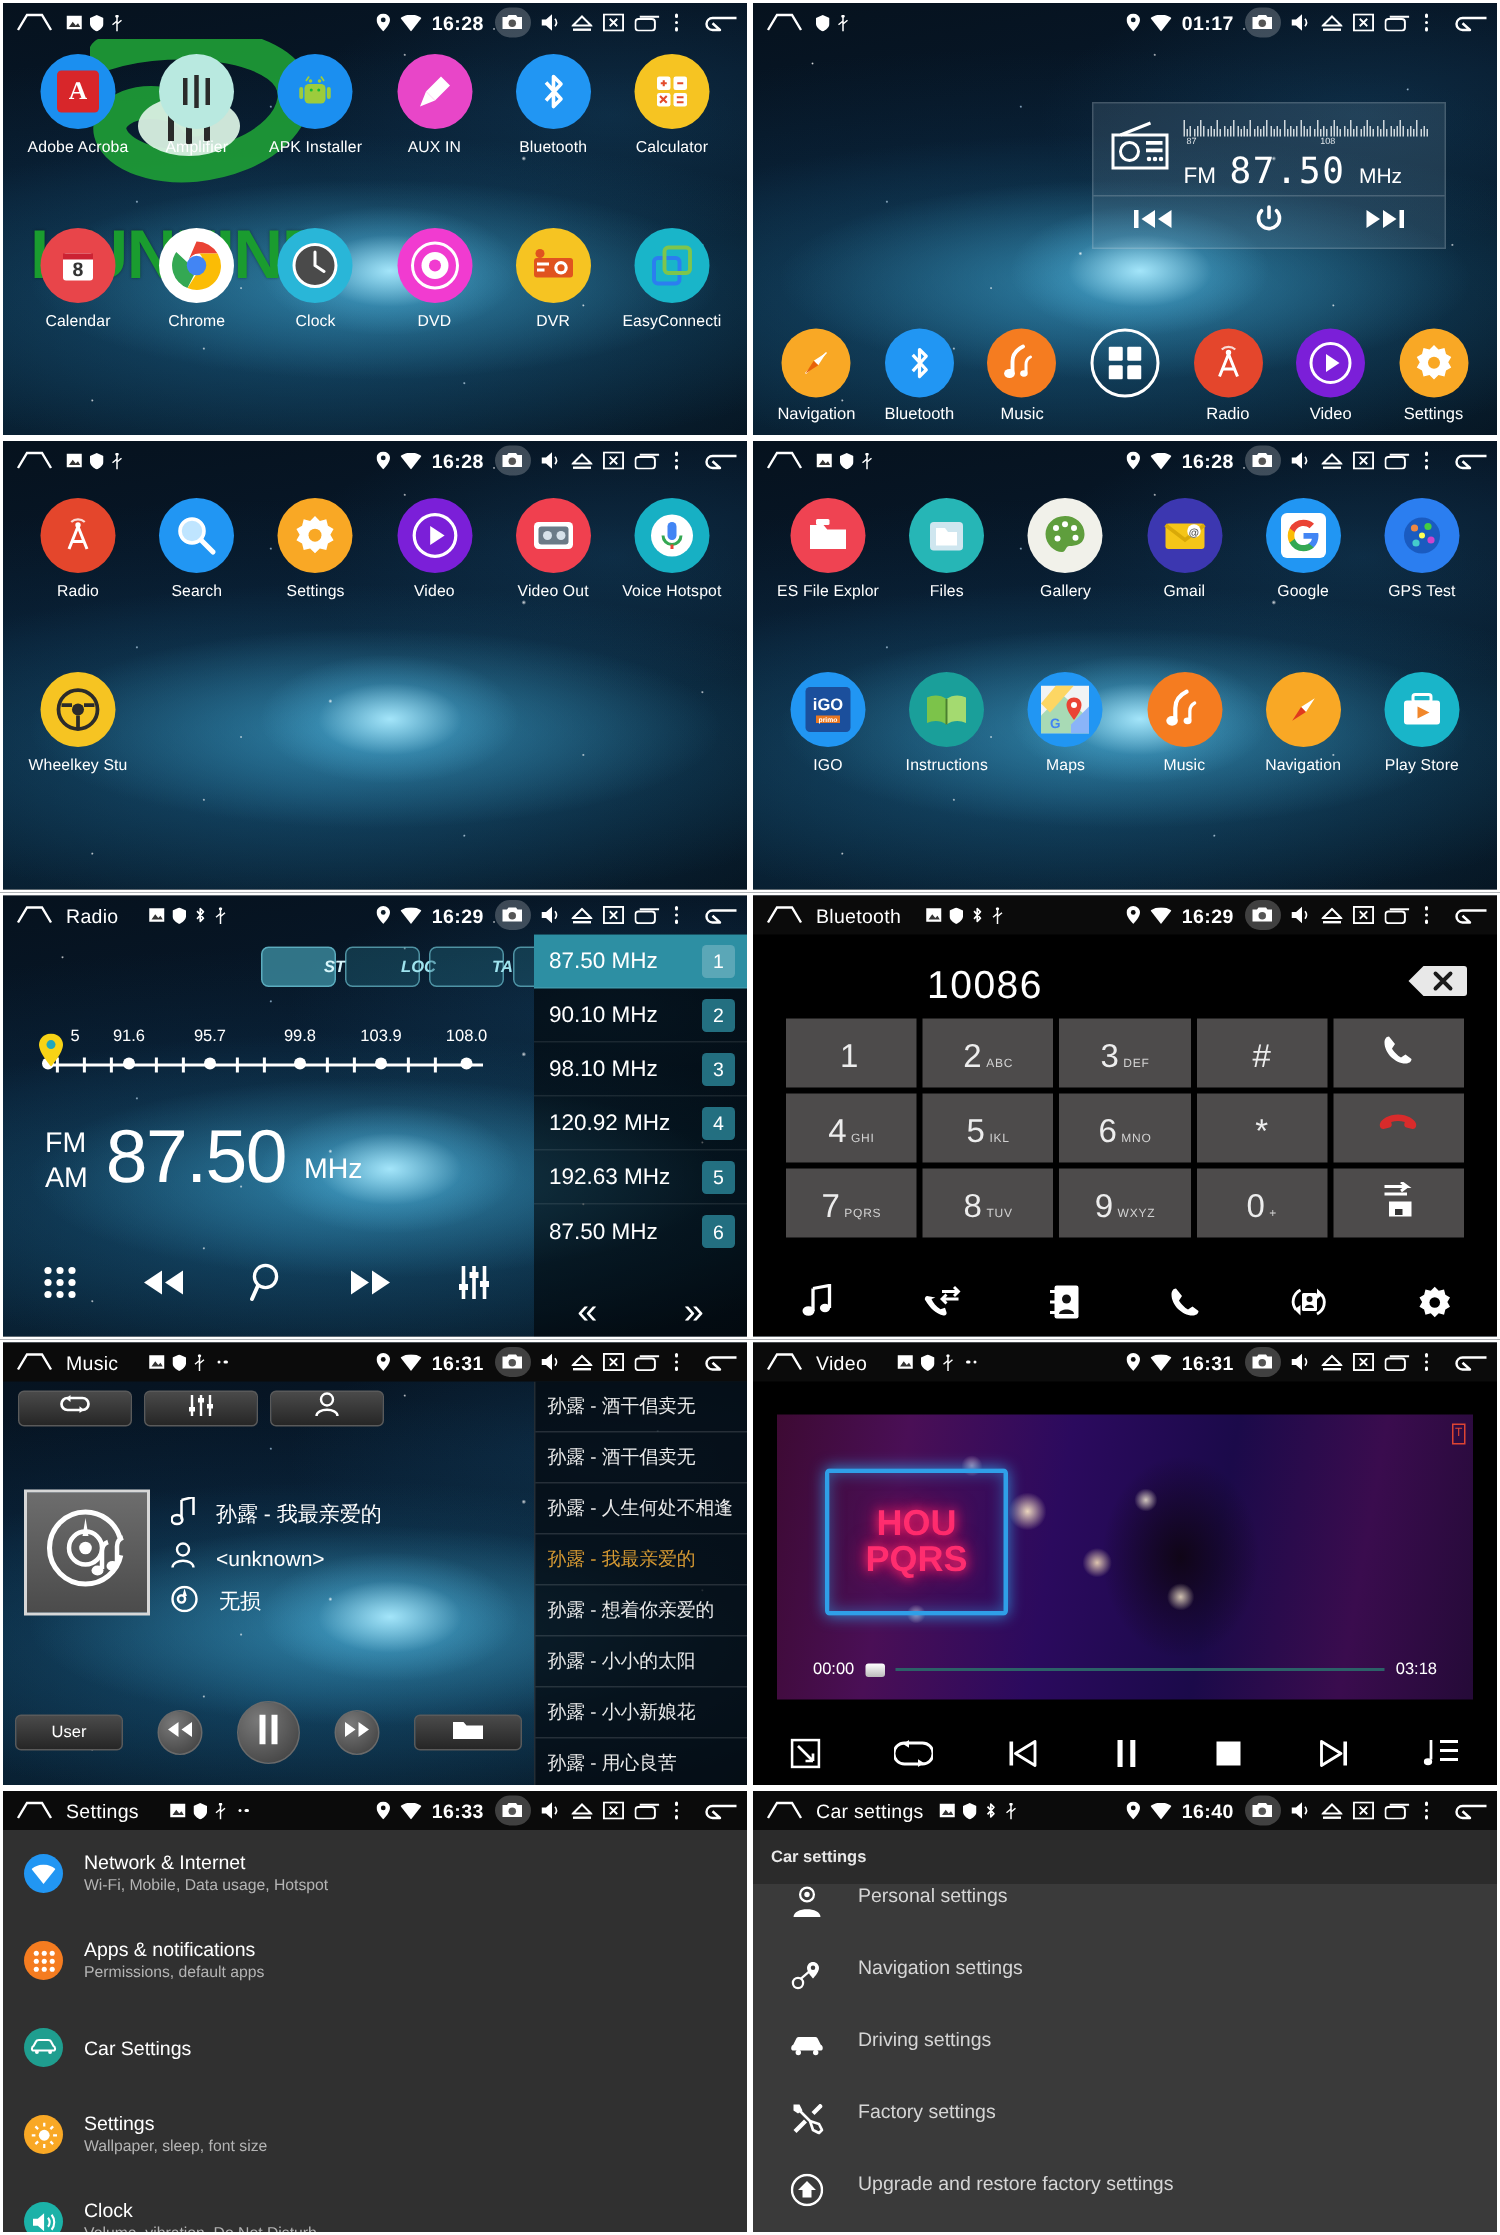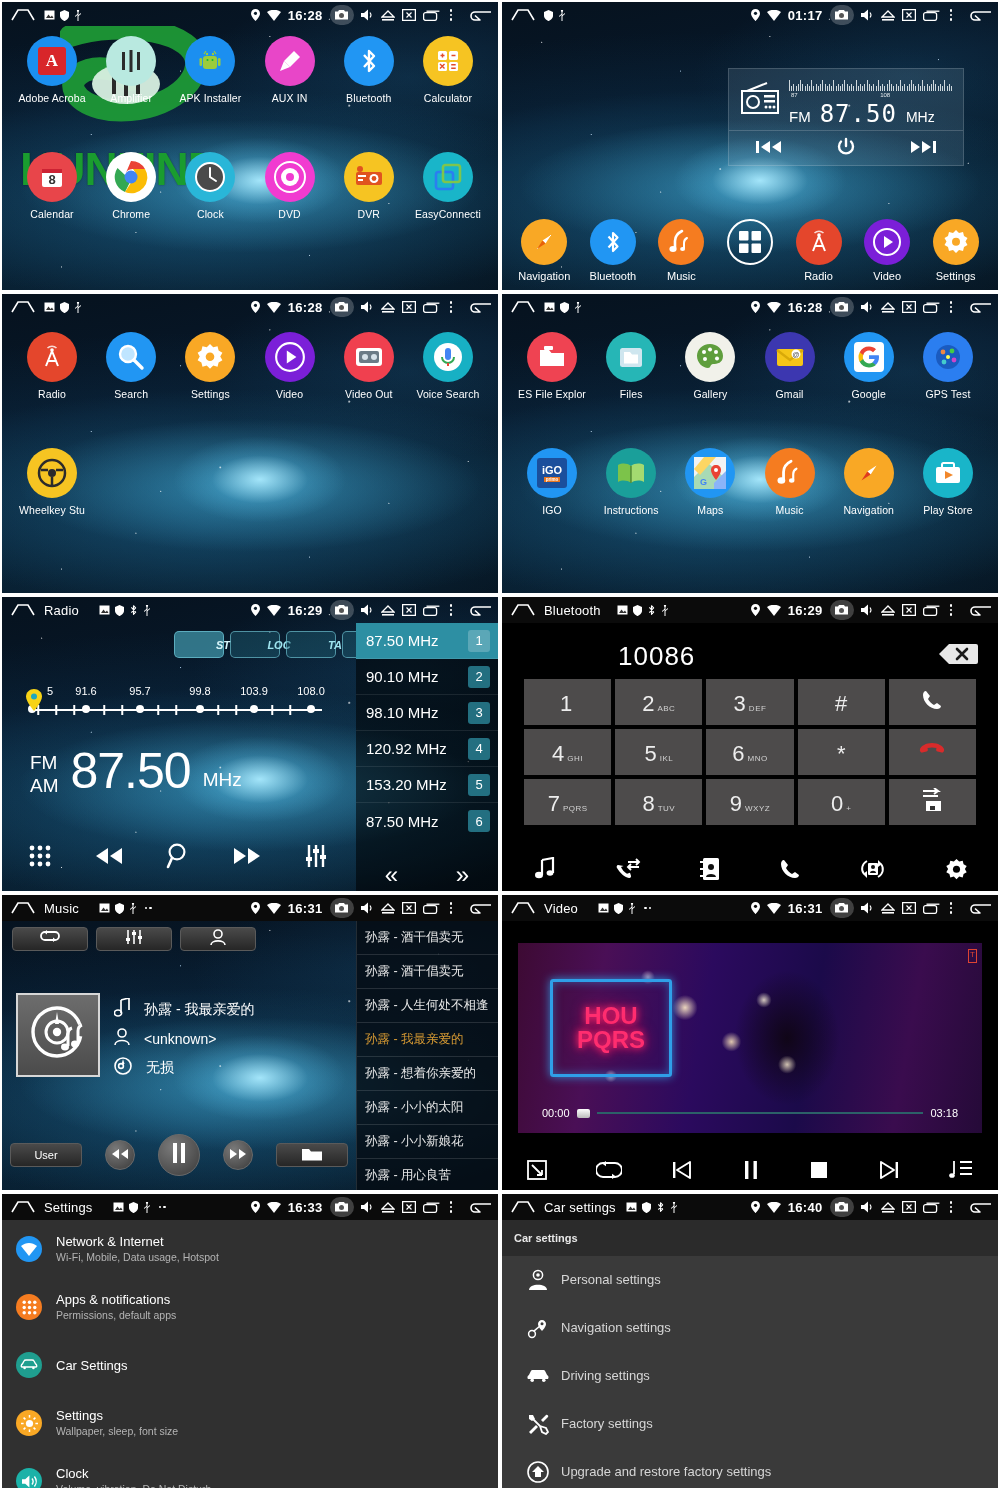--- a/index.html
+++ b/index.html
@@ -249,21 +249,21 @@
   .set-row { display:flex; align-items:center; gap:14px; padding:8px 0 8px 14px; height:58px; }
   .set-ico { width:26px;height:26px;border-radius:50%; flex:none;
              display:flex;align-items:center;justify-content:center;}
   .set-tt { color:#fff; font-size:13px; line-height:17px; }
   .set-st { color:#b4b4b4; font-size:10.5px; line-height:15px; }
 
   
   .cs-head { position:absolute; top:26px; left:0; right:0; height:36px; background:#2b2b2b;
              display:flex; align-items:center; padding-left:12px; color:#e8e8e8; font-size:11px; font-weight:700; z-index:9;}
   .cs-list { position:absolute; top:62px; left:0; right:0; bottom:0; z-index:9; }
-  .cs-row { height:48px; display:flex; align-items:center; gap:11px; padding-left:24px;
+  .cs-row { height:48px; display:flex; gap:22px; padding-left:24px;
             border-bottom:1px solid #3a3a3a; background:#3a3a3a; color:#d6d6d6; font-size:13px;}
   .cs-row .cs-ico { width:24px;height:24px; flex:none; display:flex;align-items:center;justify-content:center;}
 </style>
 </head>
 <body>
 
 <div class="grid">
 
   <div class="panel">
     <div class="space"></div>
@@ -877,21 +877,21 @@
         </div>
         <div class="app">
           <div class="app-ico" style="background:#17b0c4">
             <svg width="34" height="34" viewBox="0 0 34 34">
                 <circle cx="17" cy="17" r="14" fill="#fff"></circle>
                 <rect x="14" y="8" width="6" height="12" rx="3" fill="#4285f4"></rect>
                 <path d="M11 17 A6 6 0 0 0 23 17" fill="none" stroke="#34a853" stroke-width="2"></path>
                 <path d="M17 23 V26" stroke="#ea4335" stroke-width="2"></path>
               </svg>
           </div>
-          <div class="app-lbl">Voice Search</div>
+          <div class="app-lbl">Voice Hotspot</div>
         </div>
       </div>
       <div class="approw" style="margin-top:48px">
         <div class="app">
           <div class="app-ico" style="background:#f6c422">
             <svg width="34" height="34" viewBox="0 0 34 34">
                 <circle cx="17" cy="17" r="13" fill="none" stroke="#2b2b2b" stroke-width="2.5"></circle>
                 <circle cx="17" cy="17" r="4" fill="#2b2b2b"></circle>
                 <path d="M17 21 V30 M6 14 H13 M21 14 H28" stroke="#2b2b2b" stroke-width="2.5"></path>
               </svg>
@@ -1294,21 +1294,21 @@
         </div>
       <div class="rpre">
           <span>98.10 MHz</span>
           <b>3</b>
         </div>
       <div class="rpre">
           <span>120.92 MHz</span>
           <b>4</b>
         </div>
       <div class="rpre">
-          <span>153.20 MHz</span>
+          <span>192.63 MHz</span>
           <b>5</b>
         </div>
       <div class="rpre" style="border:none">
           <span>87.50 MHz</span>
           <b>6</b>
         </div>
       <div class="rpage">
         <span>«</span>
         <span>»</span>
       </div>

